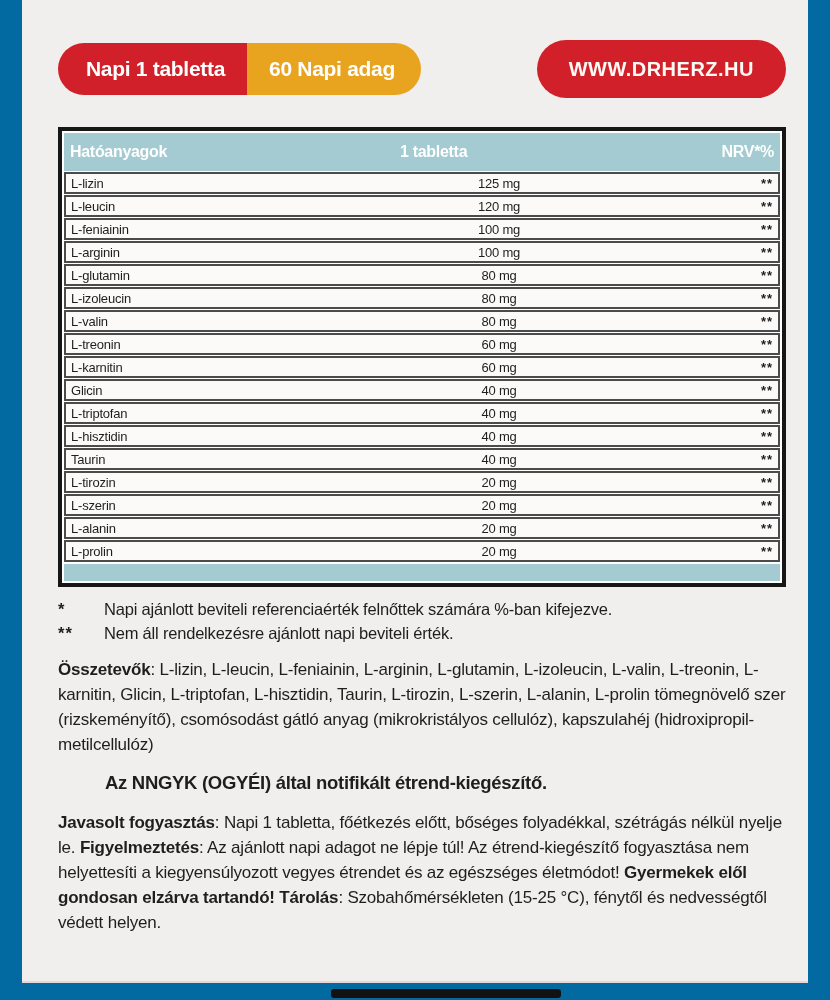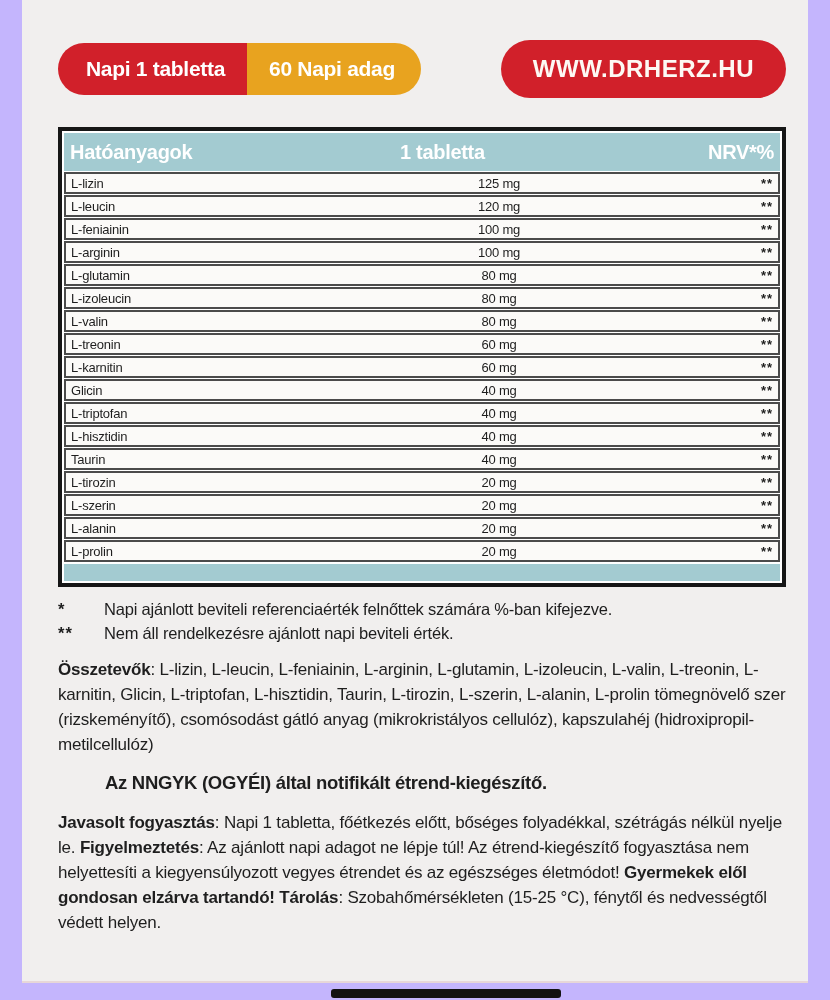--- a/index.html
+++ b/index.html
@@ -3,21 +3,21 @@
 <meta charset="utf-8">
 <style>
   * { margin: 0; padding: 0; box-sizing: border-box; }
   html, body { background: #ffffff; }
   body { font-family: "Liberation Sans", "DejaVu Sans", sans-serif; color: #1e1e1e; }
 
   .screen {
     position: relative;
     width: 830px;
     height: 1000px;
-    background: #c4b5fd;
+    background: #0369a1;
     overflow: hidden;
   }
 
   .card {
     position: absolute;
     left: 22px;
     top: 0;
     width: 786px;
     height: 983px;
     background: #f1efee;
@@ -50,21 +50,21 @@
   .pill-seg.red    { background: #d1202a; padding: 0 22px 0 28px; }
   .pill-seg.orange { background: #e8a31f; padding: 0 26px 0 22px; }
 
   .url-badge {
     margin-left: auto;
     height: 58px;
     border-radius: 30px;
     background: #d1202a;
     color: #fdf9f4;
     font-weight: bold;
-    font-size: 24px;
+    font-size: 20px;
     letter-spacing: 0.5px;
     display: flex;
     align-items: center;
     padding: 0 32px;
     white-space: nowrap;
   }
 
   
   .title {
     margin-top: 26px;
@@ -84,21 +84,21 @@
     padding: 2px;
   }
   .ntable-header {
     display: grid;
     grid-template-columns: 330px 200px 1fr;
     align-items: center;
     height: 38px;
     background: #a3cbd1;
     color: #ffffff;
     font-weight: bold;
-    font-size: 20px;
+    font-size: 16px;
     letter-spacing: -0.3px;
     padding: 0 6px;
     margin-bottom: 1px;
   }
   .ntable-header .col-amount { text-align: left; }
   .ntable-header .col-nrv    { text-align: right; }
 
   .ntable-row {
     display: grid;
     grid-template-columns: 328px 200px 1fr;

